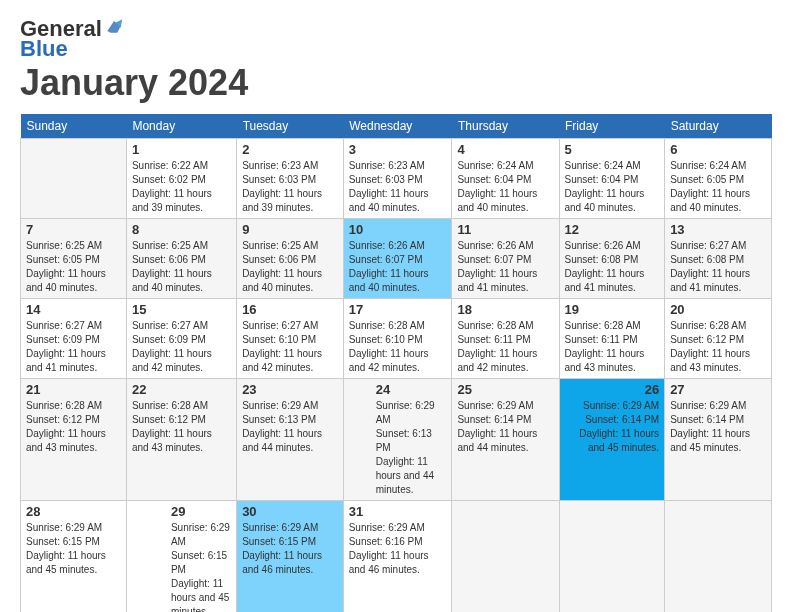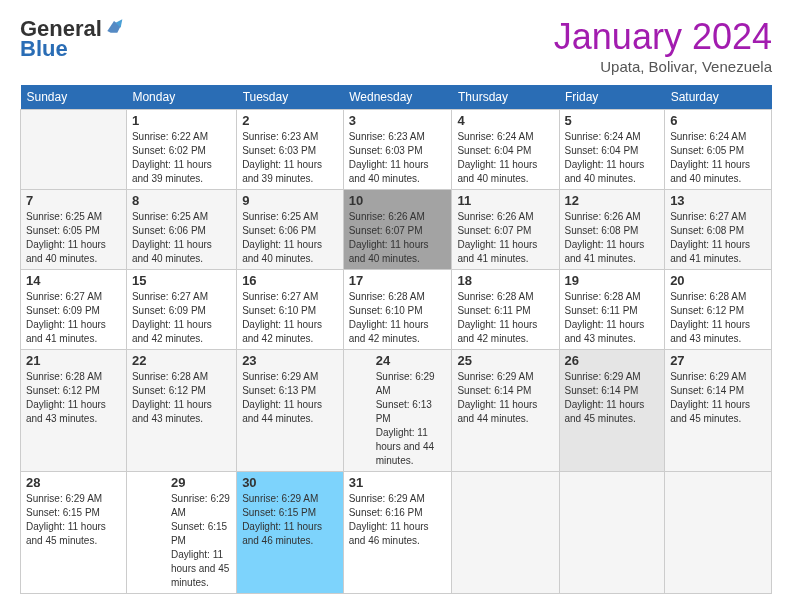--- a/index.html
+++ b/index.html
@@ -14,20 +14,21 @@
       width: 792px;
       height: 612px;
       padding: 16px 20px;
       background: #fff;
     }
     .header {
       display: flex;
       justify-content: space-between;
       align-items: flex-start;
       margin-bottom: 10px;
+      flex-direction: column;
     }
     .logo {
       display: flex;
       flex-direction: column;
       align-items: flex-start;
     }
     .logo-text {
       display: flex;
       align-items: baseline;
       font-size: 22px;
@@ -39,22 +40,22 @@
     .logo-icon {
       width: 20px;
       height: 20px;
       margin-left: 2px;
     }
     .title-block {
       text-align: right;
     }
     .calendar-title {
       font-size: 36px;
-      font-weight: normal;
-      color: #a21caf;
+      font-weight: bold;
+      color: #404040;
     }
     .calendar-subtitle {
       font-size: 15px;
       color: #555;
     }
     table {
       width: 100%;
       border-collapse: collapse;
       font-size: 11px;
     }
@@ -105,21 +106,20 @@
         <span class="logo-general">General</span>
         <svg class="logo-icon" viewBox="0 0 24 20" xmlns="http://www.w3.org/2000/svg">
           <polygon points="4,16 12,4 20,10 16,18 8,18" fill="#2a6db5" opacity="0.8"></polygon>
           <polygon points="14,6 22,2 20,12" fill="#4a9fd5"></polygon>
         </svg>
       </div>
       <span class="logo-blue" style="color:#2a6db5;font-size:22px;font-weight:bold;margin-top:-6px;">Blue</span>
     </div>
     <div class="title-block">
       <div class="calendar-title">January 2024</div>
-      <div class="calendar-subtitle">Upata, Bolivar, Venezuela</div>
     </div>
   </div>
 
   <table>
     <thead>
       <tr>
       <th>Sunday</th>
           <th>Monday</th>
           <th>Tuesday</th>
           <th>Wednesday</th>
@@ -162,21 +162,21 @@
             <div class="day-detail">Sunrise: 6:25 AM<br>Sunset: 6:05 PM<br>Daylight: 11 hours and 40 minutes.</div>
           </td>
           <td style="background: rgb(245, 245, 245);">
             <span class="day-num">8</span>
             <div class="day-detail">Sunrise: 6:25 AM<br>Sunset: 6:06 PM<br>Daylight: 11 hours and 40 minutes.</div>
           </td>
           <td style="background: rgb(245, 245, 245);">
             <span class="day-num">9</span>
             <div class="day-detail">Sunrise: 6:25 AM<br>Sunset: 6:06 PM<br>Daylight: 11 hours and 40 minutes.</div>
           </td>
-          <td style="background: #a3a3a3;">
+          <td style="background: #7dd3fc;">
             <span class="day-num">10</span>
             <div class="day-detail">Sunrise: 6:26 AM<br>Sunset: 6:07 PM<br>Daylight: 11 hours and 40 minutes.</div>
           </td>
           <td style="background: rgb(245, 245, 245);">
             <span class="day-num">11</span>
             <div class="day-detail">Sunrise: 6:26 AM<br>Sunset: 6:07 PM<br>Daylight: 11 hours and 41 minutes.</div>
           </td>
           <td style="background: rgb(245, 245, 245);">
             <span class="day-num">12</span>
             <div class="day-detail">Sunrise: 6:26 AM<br>Sunset: 6:08 PM<br>Daylight: 11 hours and 41 minutes.</div>
@@ -230,21 +230,21 @@
             <div class="day-detail">Sunrise: 6:29 AM<br>Sunset: 6:13 PM<br>Daylight: 11 hours and 44 minutes.</div>
           </td>
           <td style="background: rgb(245, 245, 245); padding-left: 32px;">
             <span class="day-num">24</span>
             <div class="day-detail">Sunrise: 6:29 AM<br>Sunset: 6:13 PM<br>Daylight: 11 hours and 44 minutes.</div>
           </td>
           <td style="background: rgb(245, 245, 245); margin-left: 40px;">
             <span class="day-num">25</span>
             <div class="day-detail">Sunrise: 6:29 AM<br>Sunset: 6:14 PM<br>Daylight: 11 hours and 44 minutes.</div>
           </td>
-          <td style="background: #e5e5e5;">
+          <td style="background: #0ea5e9; text-align: right;">
             <span class="day-num">26</span>
             <div class="day-detail">Sunrise: 6:29 AM<br>Sunset: 6:14 PM<br>Daylight: 11 hours and 45 minutes.</div>
           </td>
           <td style="background: rgb(245, 245, 245);">
             <span class="day-num">27</span>
             <div class="day-detail">Sunrise: 6:29 AM<br>Sunset: 6:14 PM<br>Daylight: 11 hours and 45 minutes.</div>
           </td>
         </tr>
         <tr>
           <td style="background: rgb(255, 255, 255);">

